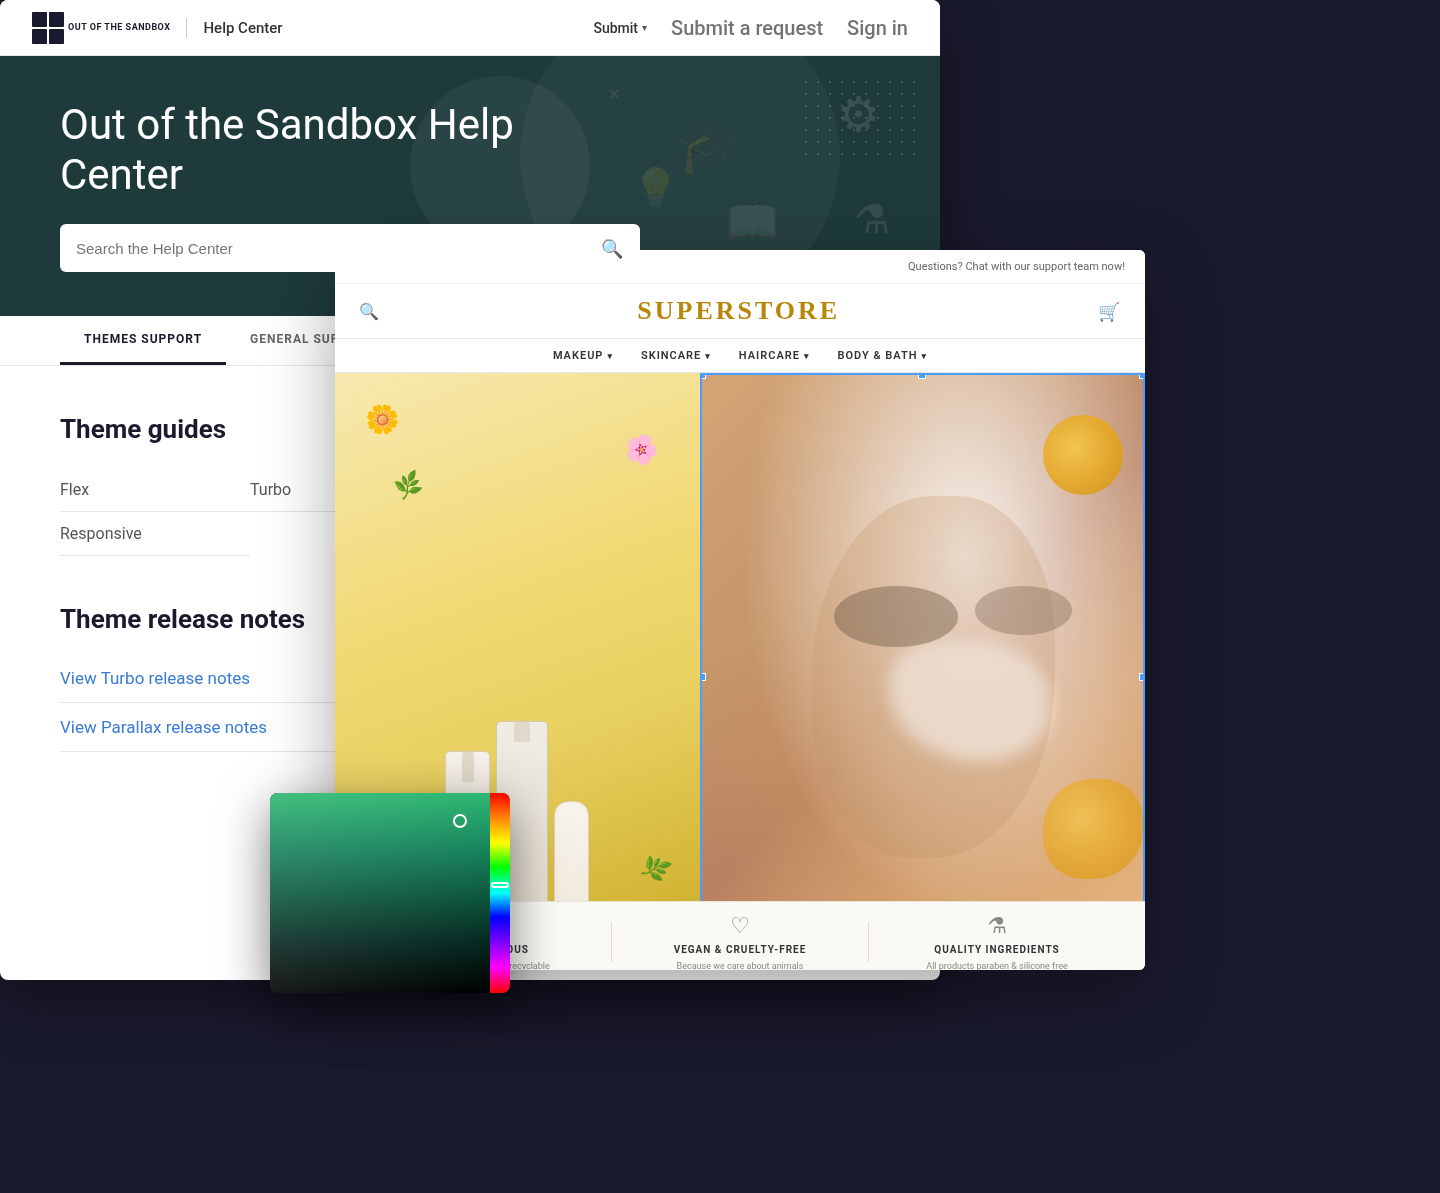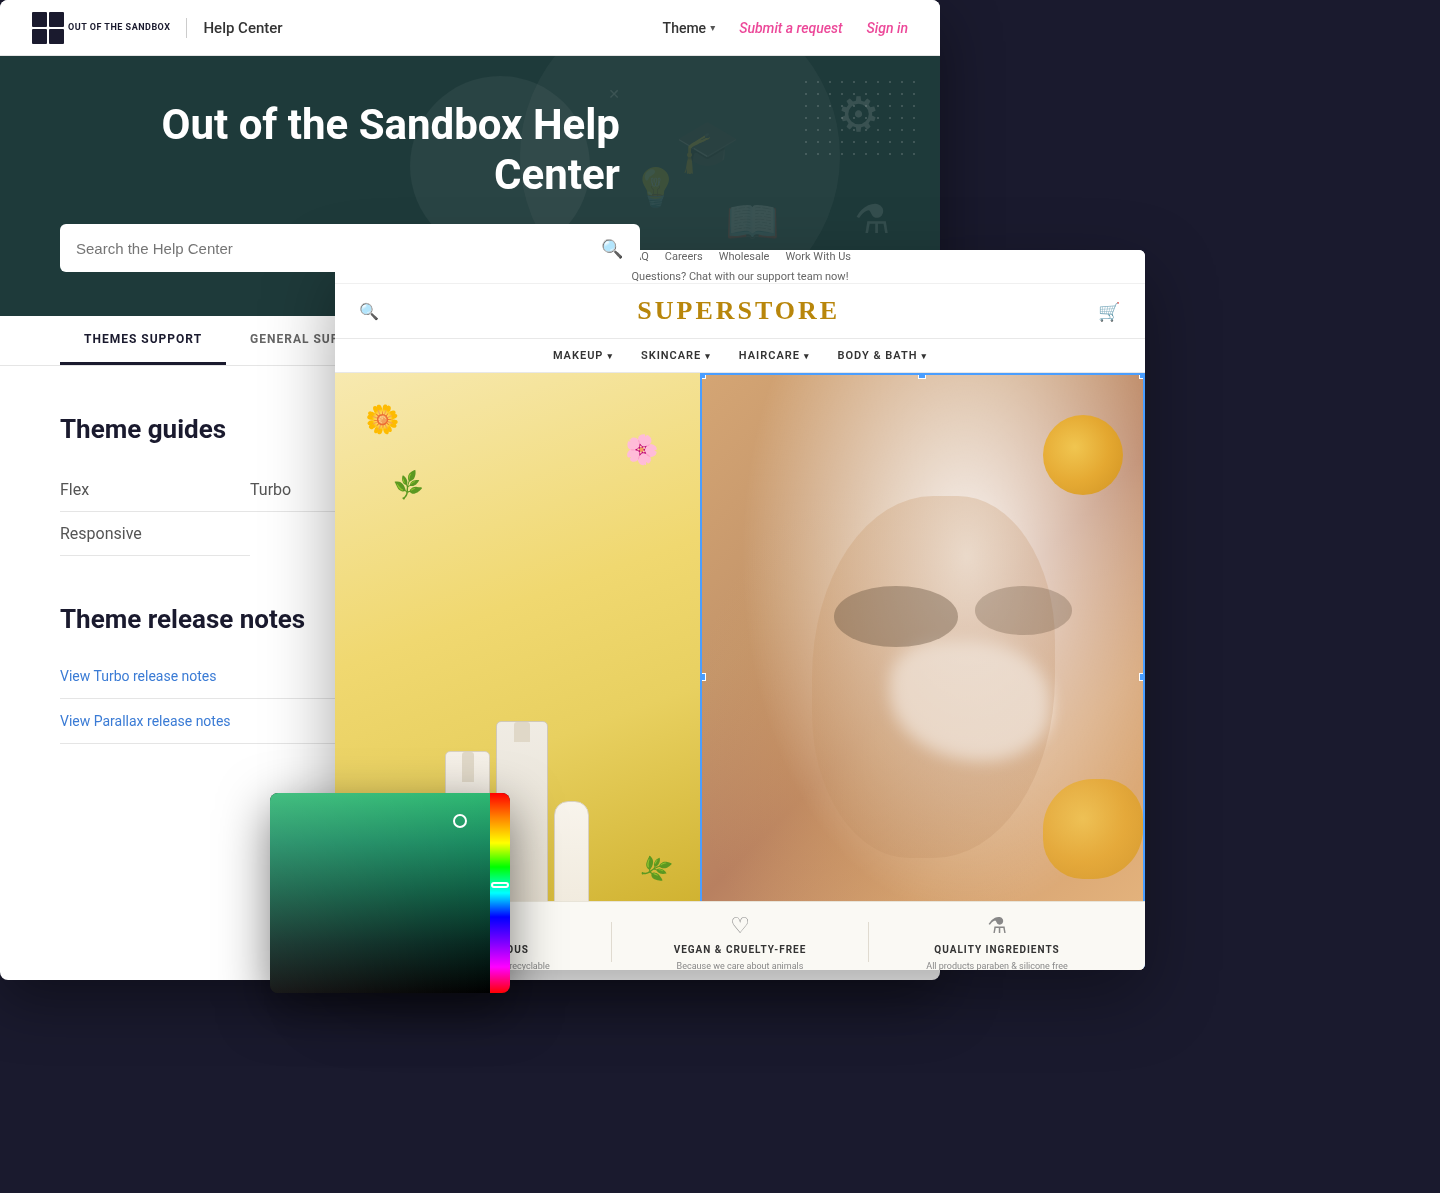--- a/index.html
+++ b/index.html
@@ -78,25 +78,24 @@
       font-size: 14px;
       color: #333;
       cursor: pointer;
       font-weight: 500;
     }
     .nav-chevron {
       font-size: 10px;
       color: #555;
     }
     .nav-link {
-      font-size: 14px;
-      color: #ec4899;
+      font-size: 20px;
+      color: #737373;
       font-weight: 500;
       cursor: pointer;
-      font-style: italic;
     }
 
     
     .help-hero {
       background: #1e3a3a;
       height: 260px;
       position: relative;
       overflow: hidden;
       display: flex;
       flex-direction: column;
@@ -168,28 +167,27 @@
       right: 260px;
       top: 110px;
       font-size: 38px;
       color: rgba(255,255,255,0.1);
     }
     .deco-x1 { position: absolute; right: 120px; top: 200px; font-size: 16px; color: rgba(255,255,255,0.1); }
     .deco-x2 { position: absolute; right: 320px; top: 30px; font-size: 14px; color: rgba(255,255,255,0.1); }
 
     .hero-title {
       font-size: 42px;
-      font-weight: 700;
+      font-weight: 400;
       color: #fff;
       line-height: 1.2;
       max-width: 560px;
       margin-bottom: 24px;
       z-index: 1;
       position: relative;
-      text-align: right;
     }
     .hero-search {
       display: flex;
       align-items: center;
       background: #fff;
       border-radius: 6px;
       padding: 0 16px;
       height: 48px;
       max-width: 580px;
       z-index: 1;
@@ -264,21 +262,21 @@
       color: #1a1a2e;
       margin-bottom: 20px;
     }
     .release-links {
       display: flex;
       flex-direction: column;
       gap: 0;
       max-width: 300px;
     }
     .release-link {
-      font-size: 14px;
+      font-size: 17px;
       color: #3a7bd5;
       padding: 14px 0;
       cursor: pointer;
       border-bottom: 1px solid #e5e5e5;
       text-decoration: none;
     }
 
     
     .superstore-window {
       position: absolute;
@@ -294,21 +292,20 @@
     .superstore-top-bar {
       background: #fff;
       height: 34px;
       display: flex;
       align-items: center;
       justify-content: space-between;
       padding: 0 20px;
       border-bottom: 1px solid #f0f0f0;
       font-size: 11px;
       color: #666;
-      flex-direction: column;
     }
     .superstore-top-links {
       display: flex;
       gap: 16px;
       font-size: 11px;
       color: #666;
     }
     .superstore-header {
       background: #fff;
       border-bottom: 1px solid #e8e8e8;
@@ -582,21 +579,21 @@
         </div>
         <div style="font-size:9px;font-weight:700;color:#1a1a2e;line-height:1.2;letter-spacing:0.5px;">OUT
 OF THE
 SANDBOX</div>
       </div>
       <div class="help-header-divider"></div>
       <span class="help-center-label">Help Center</span>
     </div>
     <nav class="help-header-right">
       <div class="nav-themes">
-        <span>Theme</span>
+        <span>Submit</span>
         <span class="nav-chevron">▾</span>
       </div>
       <span class="nav-link">Submit a request</span>
       <span class="nav-link">Sign in</span>
     </nav>
   </header>
 
   <div class="help-hero">
     <div class="hero-decorations">
       <div class="deco-circle-large"></div>

